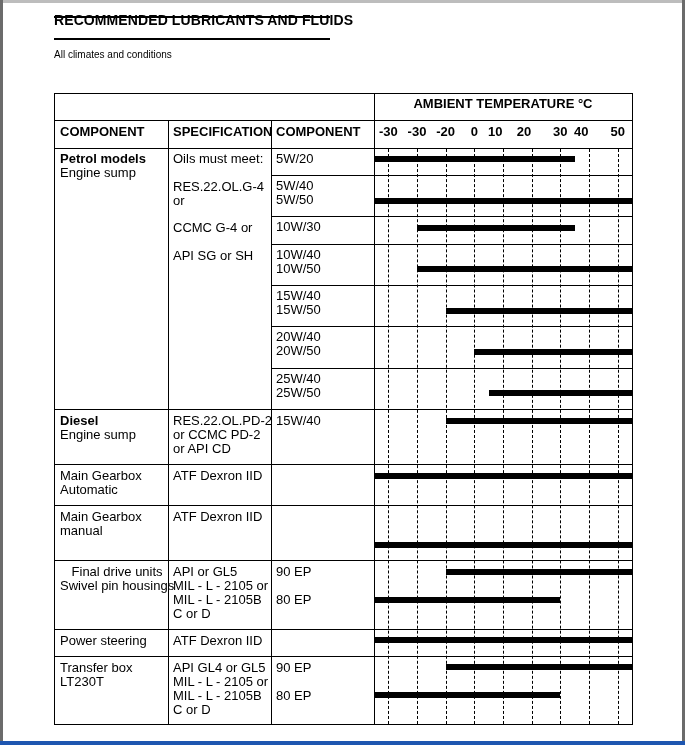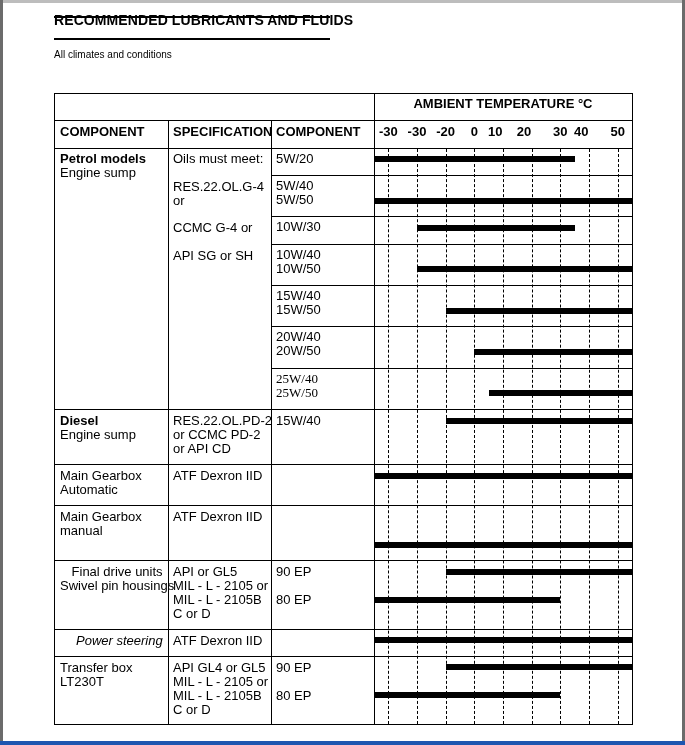--- a/index.html
+++ b/index.html
@@ -79,21 +79,21 @@
     <div class="cell-text" style="left: 60px; top: 152px; font-weight: bold;">Petrol models</div>
     <div class="cell-text" style="left: 60px; top: 166px;">Engine sump</div>
     <div class="cell-text" style="left: 60px; top: 414px; font-weight: bold;">Diesel</div>
     <div class="cell-text" style="left: 60px; top: 428px;">Engine sump</div>
     <div class="cell-text" style="left: 60px; top: 469px;">Main Gearbox
 Automatic</div>
     <div class="cell-text" style="left: 60px; top: 510px;">Main Gearbox
 manual</div>
     <div class="cell-text" style="left: 60px; top: 565px; text-align: center;">Final drive units
 Swivel pin housings</div>
-    <div class="cell-text" style="left: 76px; top: 634px; font-style: italic;">Power steering</div>
+    <div class="cell-text" style="left: 60px; top: 634px;">Power steering</div>
     <div class="cell-text" style="left: 60px; top: 661px;">Transfer box
 LT230T</div>
     <div class="cell-text" style="left: 173px; top: 152px;">Oils must meet:</div>
     <div class="cell-text" style="left: 173px; top: 180px;">RES.22.OL.G-4
 or</div>
     <div class="cell-text" style="left: 173px; top: 221px;">CCMC G-4 or</div>
     <div class="cell-text" style="left: 173px; top: 249px;">API SG or SH</div>
     <div class="cell-text" style="left: 173px; top: 414px;">RES.22.OL.PD-2
 or CCMC PD-2
 or API CD</div>
@@ -111,21 +111,21 @@
     <div class="cell-text" style="left: 276px; top: 152px;">5W/20</div>
     <div class="cell-text" style="left: 276px; top: 179px;">5W/40
 5W/50</div>
     <div class="cell-text" style="left: 276px; top: 220px;">10W/30</div>
     <div class="cell-text" style="left: 276px; top: 248px;">10W/40
 10W/50</div>
     <div class="cell-text" style="left: 276px; top: 289px;">15W/40
 15W/50</div>
     <div class="cell-text" style="left: 276px; top: 330px;">20W/40
 20W/50</div>
-    <div class="cell-text" style="left: 276px; top: 372px; font-family: Liberation Serif, serif;">25W/40
+    <div class="cell-text" style="left: 276px; top: 372px;">25W/40
 25W/50</div>
     <div class="cell-text" style="left: 276px; top: 414px;">15W/40</div>
     <div class="cell-text" style="left: 276px; top: 565px;">90 EP</div>
     <div class="cell-text" style="left: 276px; top: 593px;">80 EP</div>
     <div class="cell-text" style="left: 276px; top: 661px;">90 EP</div>
     <div class="cell-text" style="left: 276px; top: 689px;">80 EP</div>
     <div class="bar" style="left: 374px; top: 156px; width: 200.667px;"></div>
     <div class="bar" style="left: 374px; top: 198px; width: 258px;"></div>
     <div class="bar" style="left: 417px; top: 225px; width: 157.667px;"></div>
     <div class="bar" style="left: 417px; top: 266px; width: 215px;"></div>

